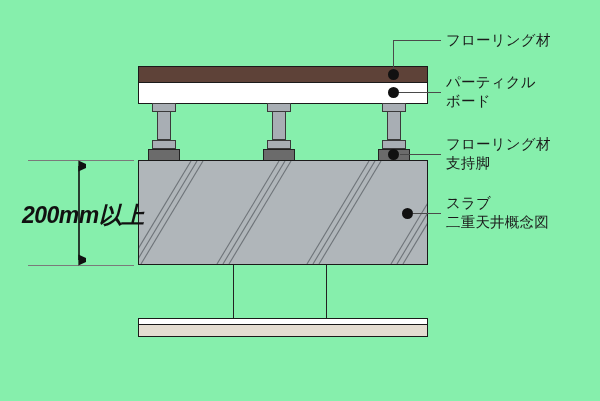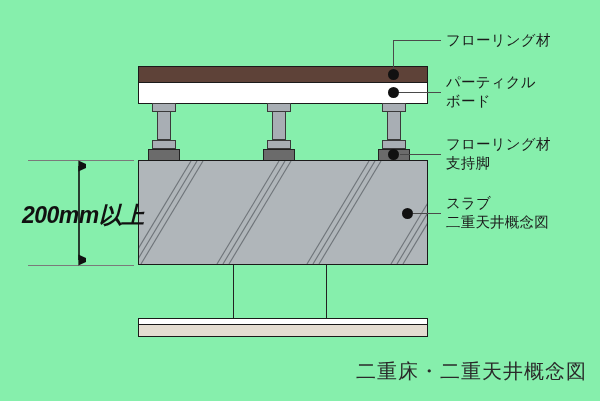--- a/index.html
+++ b/index.html
@@ -276,15 +276,14 @@
       </marker>
       <marker id="arrowDown" markerWidth="8" markerHeight="8" refX="4" refY="7" orient="auto">
         <path d="M4,0 L0.6,7.4 L7.4,7.4 Z" fill="#111111"></path>
       </marker>
     </defs>
     <line x1="7" y1="8" x2="7" y2="102" stroke="#111111" stroke-width="1.6" marker-start="url(#arrowUp)" marker-end="url(#arrowDown)"></line>
   </svg>
 
   <div class="dim-text" style="left:22px; top:200px;font-style:italic;">200mm以上</div>
 
-  <div class="caption" style="left:356px; top:358px;">二重床・二重天井概念図</div>
 
 </div>
 
 </body></html>

